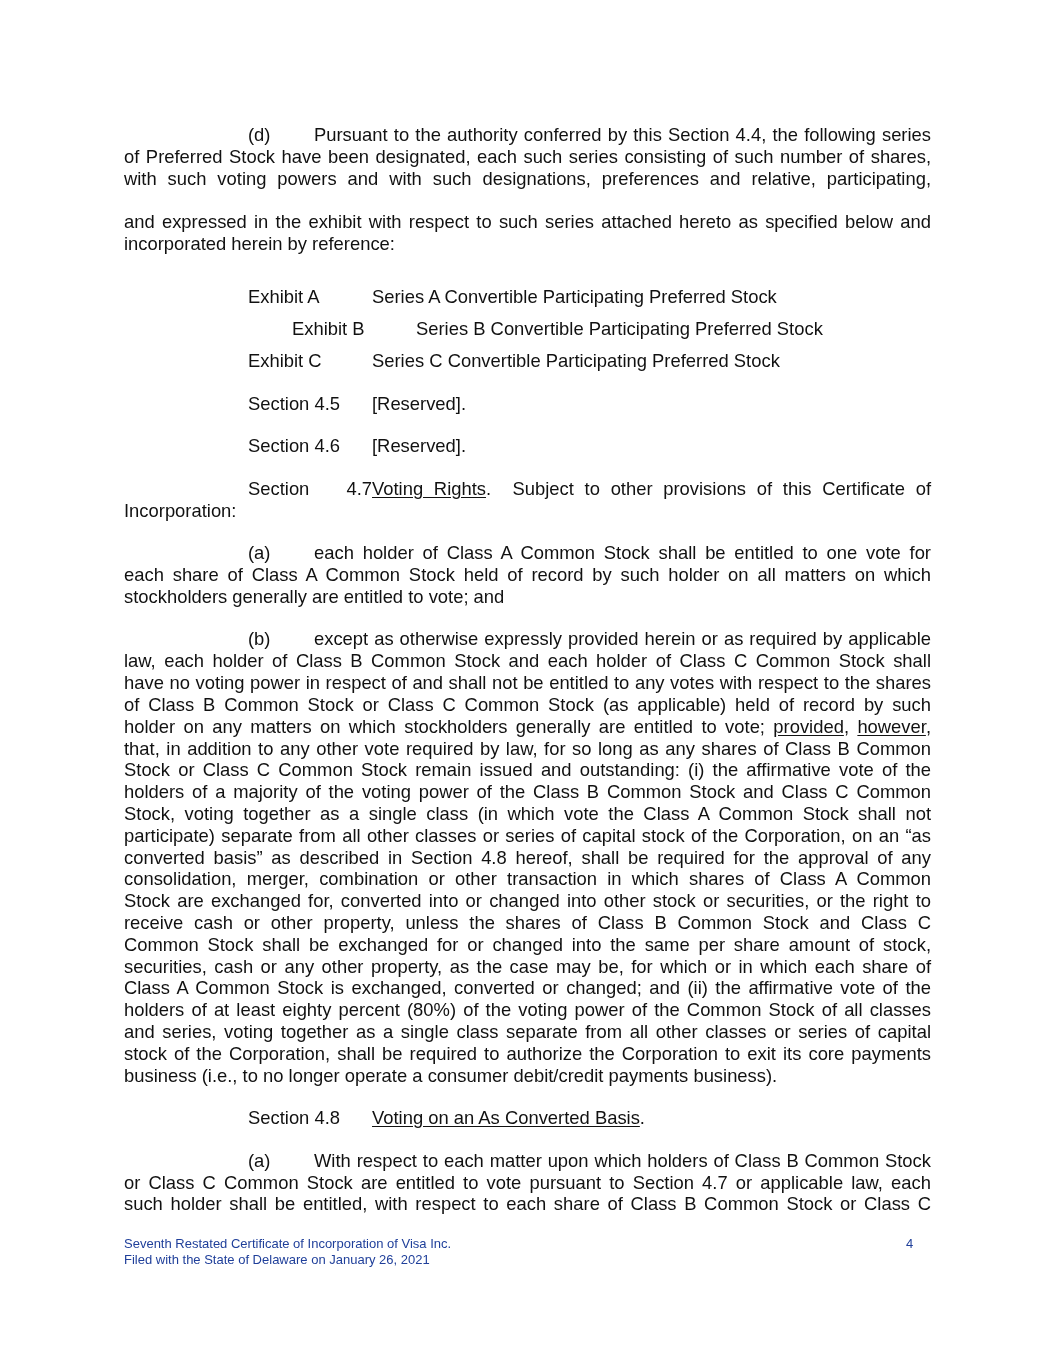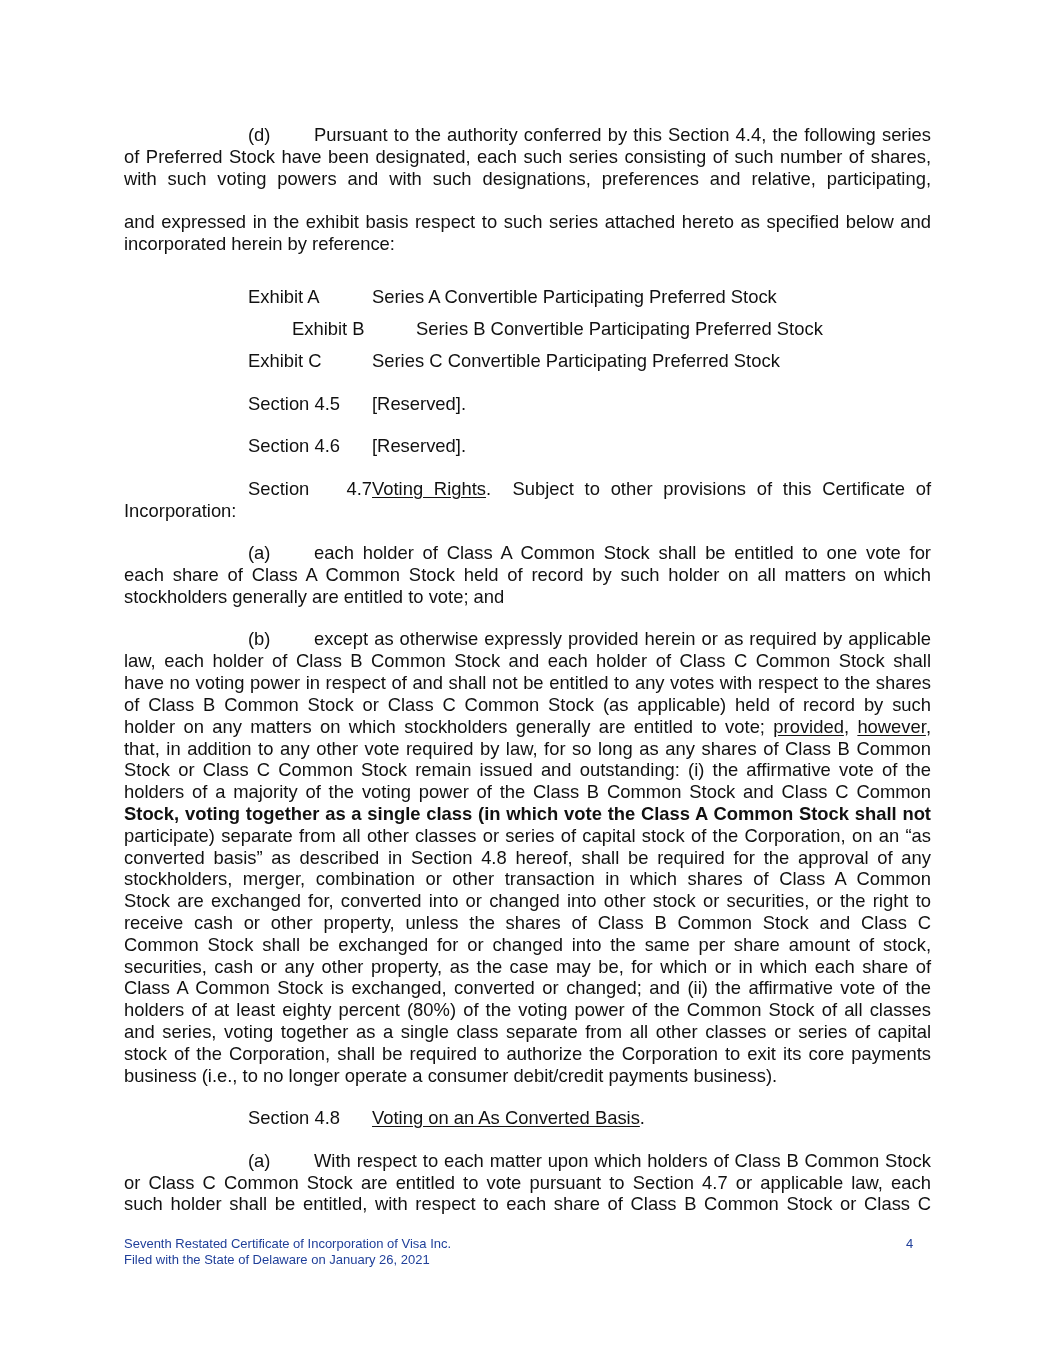--- a/index.html
+++ b/index.html
@@ -18,21 +18,21 @@
   .pgnum { position:absolute; left:906px; font-size:13px; color:#1f3f9a; line-height:16px; }
 </style>
 </head>
 <body>
 
 <div class="page">
 
   <div class="line ind j" style="top:124px;"><span class="tab-label" style="white-space: pre;">(d)</span><span style="white-space: pre;">Pursuant to the authority conferred by this Section 4.4, the following series</span></div>
   <div class="line j" style="top:146px;">of Preferred Stock have been designated, each such series consisting of such number of shares,</div>
   <div class="line j" style="top:168px;">with such voting powers and with such designations, preferences and relative, participating,</div>
-  <div class="line j" style="top:211px;">and expressed in the exhibit basis respect to such series attached hereto as specified below and</div>
+  <div class="line j" style="top:211px;">and expressed in the exhibit with respect to such series attached hereto as specified below and</div>
   <div class="line nj" style="top:233px;">incorporated herein by reference:</div>
 
   <div class="line ind nj" style="top:286px;"><span class="sec-label" style="white-space: pre;">Exhibit A</span><span style="white-space: pre;">Series A Convertible Participating Preferred Stock</span></div>
   <div class="line ind nj" style="top:318px;"><span class="sec-label" style="white-space: pre; margin-left: 44px;">Exhibit B</span><span style="white-space: pre;">Series B Convertible Participating Preferred Stock</span></div>
   <div class="line ind nj" style="top:350px;"><span class="sec-label" style="white-space: pre;">Exhibit C</span><span style="white-space: pre;">Series C Convertible Participating Preferred Stock</span></div>
 
   <div class="line ind nj" style="top:393px;"><span class="sec-label" style="white-space: pre;">Section 4.5</span><span style="white-space: pre;">[Reserved].</span></div>
   <div class="line ind nj" style="top:435px;"><span class="sec-label" style="white-space: pre;">Section 4.6</span><span style="white-space: pre;">[Reserved].</span></div>
 
   <div class="line ind j" style="top:478px;"><span class="sec-label" style="white-space: pre;">Section 4.7</span><span class="u" style="white-space: pre;">Voting Rights</span><span style="white-space: pre;">.  Subject to other provisions of this Certificate of</span></div>
@@ -43,24 +43,24 @@
   <div class="line nj" style="top:586px;">stockholders generally are entitled to vote; and</div>
 
   <div class="line ind j" style="top:628px;"><span class="tab-label" style="white-space: pre;">(b)</span><span style="white-space: pre;">except as otherwise expressly provided herein or as required by applicable</span></div>
   <div class="line j" style="top:650px;">law, each holder of Class B Common Stock and each holder of Class C Common Stock shall</div>
   <div class="line j" style="top:672px;">have no voting power in respect of and shall not be entitled to any votes with respect to the shares</div>
   <div class="line j" style="top:694px;">of Class B Common Stock or Class C Common Stock (as applicable) held of record by such</div>
   <div class="line j" style="top:716px;"><span style="white-space: pre;">holder on any matters on which stockholders generally are entitled to vote; </span><span class="u" style="white-space: pre;">provided</span><span style="white-space: pre;">, </span><span class="u" style="white-space: pre;">however</span><span style="white-space: pre;">,</span></div>
   <div class="line j" style="top:738px;">that, in addition to any other vote required by law, for so long as any shares of Class B Common</div>
   <div class="line j" style="top:759px;">Stock or Class C Common Stock remain issued and outstanding: (i) the affirmative vote of the</div>
   <div class="line j" style="top:781px;">holders of a majority of the voting power of the Class B Common Stock and Class C Common</div>
-  <div class="line j" style="top:803px;font-weight:bold;">Stock, voting together as a single class (in which vote the Class A Common Stock shall not</div>
+  <div class="line j" style="top:803px;">Stock, voting together as a single class (in which vote the Class A Common Stock shall not</div>
   <div class="line j" style="top:825px;">participate) separate from all other classes or series of capital stock of the Corporation, on an “as</div>
   <div class="line j" style="top:847px;">converted basis” as described in Section 4.8 hereof, shall be required for the approval of any</div>
-  <div class="line j" style="top:868px;">stockholders, merger, combination or other transaction in which shares of Class A Common</div>
+  <div class="line j" style="top:868px;">consolidation, merger, combination or other transaction in which shares of Class A Common</div>
   <div class="line j" style="top:890px;">Stock are exchanged for, converted into or changed into other stock or securities, or the right to</div>
   <div class="line j" style="top:912px;">receive cash or other property, unless the shares of Class B Common Stock and Class C</div>
   <div class="line j" style="top:956px;">securities, cash or any other property, as the case may be, for which or in which each share of</div>
   <div class="line j" style="top:934px;">Common Stock shall be exchanged for or changed into the same per share amount of stock,</div>
   <div class="line j" style="top:977px;">Class A Common Stock is exchanged, converted or changed; and (ii) the affirmative vote of the</div>
   <div class="line j" style="top:999px;">holders of at least eighty percent (80%) of the voting power of the Common Stock of all classes</div>
   <div class="line j" style="top:1021px;">and series, voting together as a single class separate from all other classes or series of capital</div>
   <div class="line j" style="top:1043px;">stock of the Corporation, shall be required to authorize the Corporation to exit its core payments</div>
   <div class="line nj" style="top:1065px;">business (i.e., to no longer operate a consumer debit/credit payments business).</div>
 

